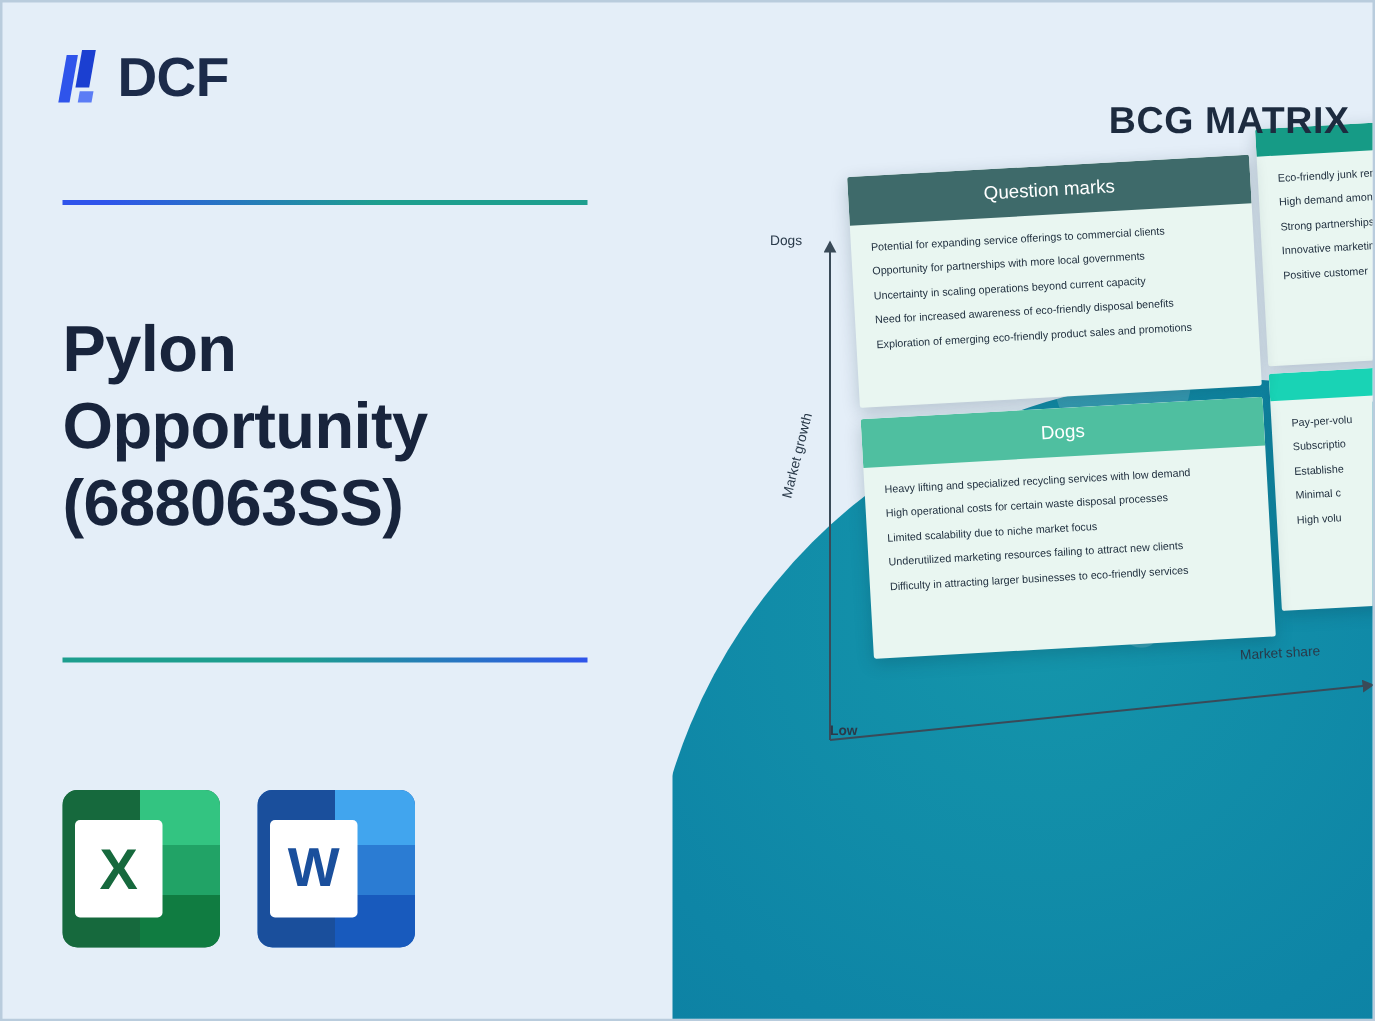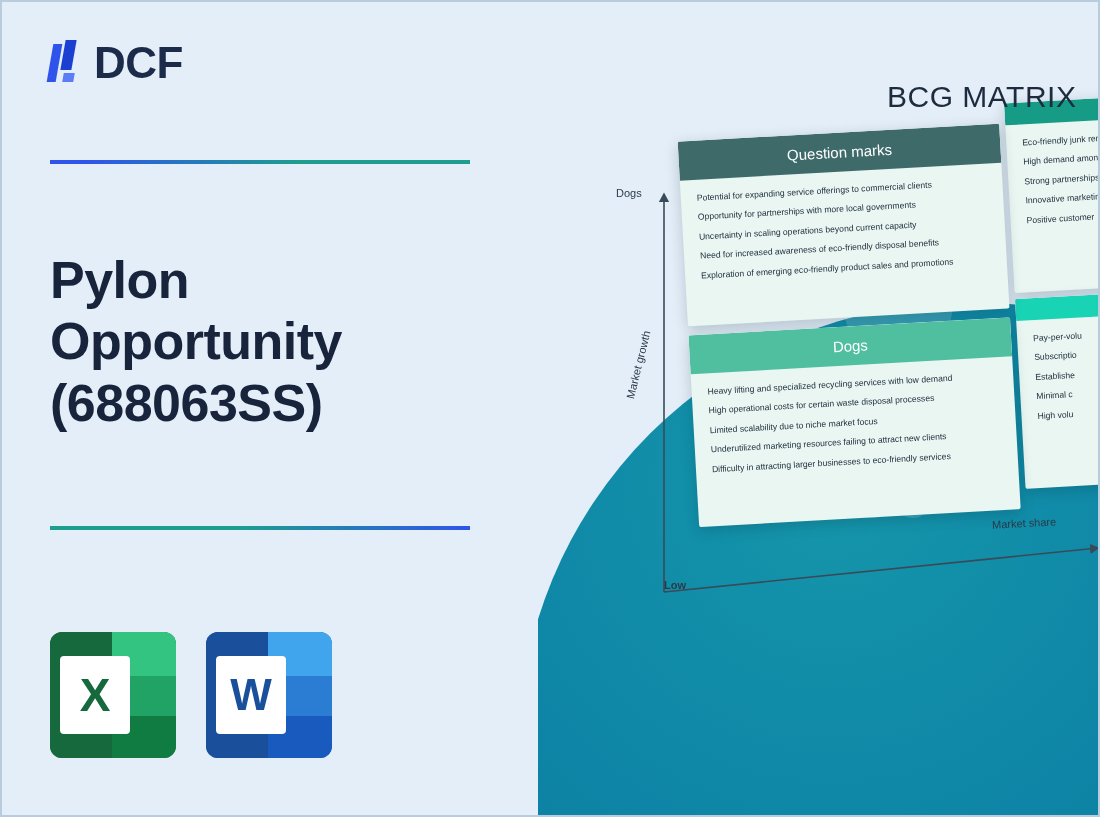--- a/index.html
+++ b/index.html
@@ -206,21 +206,21 @@
     left: 135px; top: 180px;
     width: 330px; height: 350px;
     opacity: 0.16;
   }
 
   
   #bcg-heading {
     position: absolute;
     left: 885px; top: 78px;
     font-size: 30px;
-    font-weight: 400;
+    font-weight: 700;
     color: #1d2b3f;
     letter-spacing: 0.5px;
     z-index: 40;
     white-space: nowrap;
   }
 
   
   #matrix {
     position: absolute;
     left: 600px; top: 100px;

